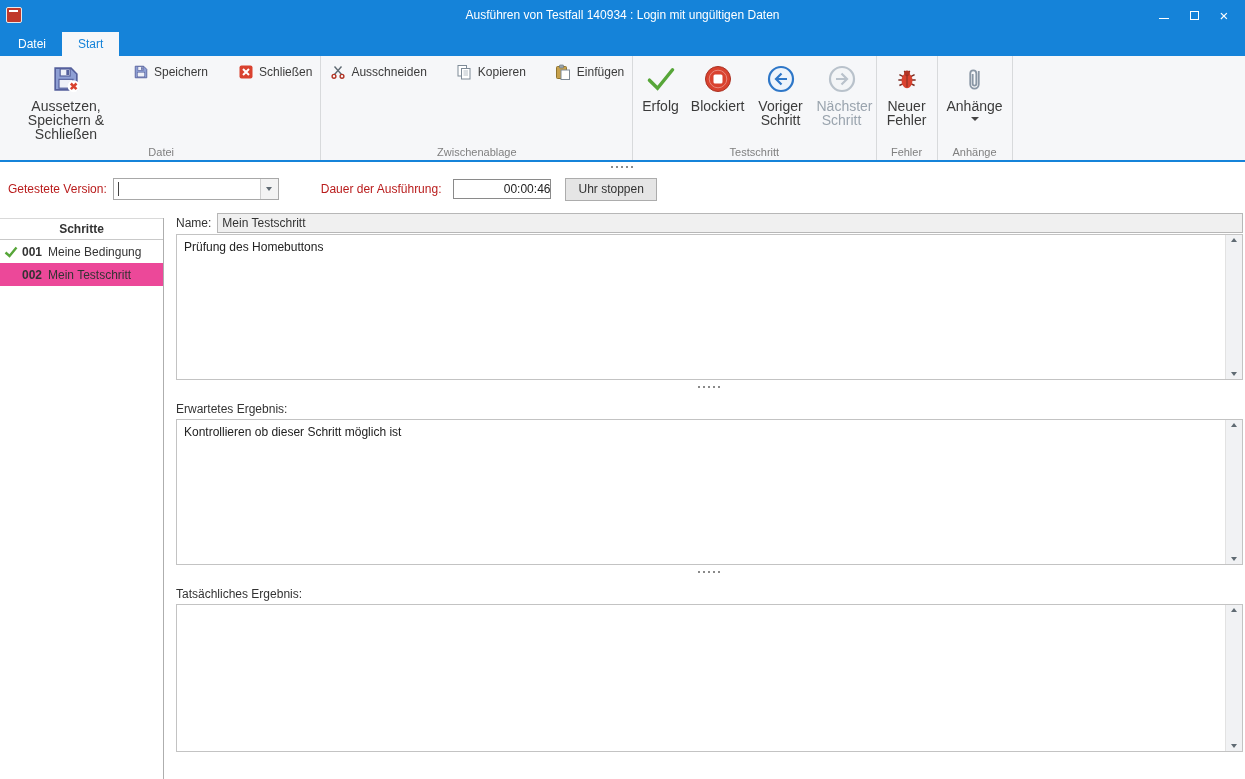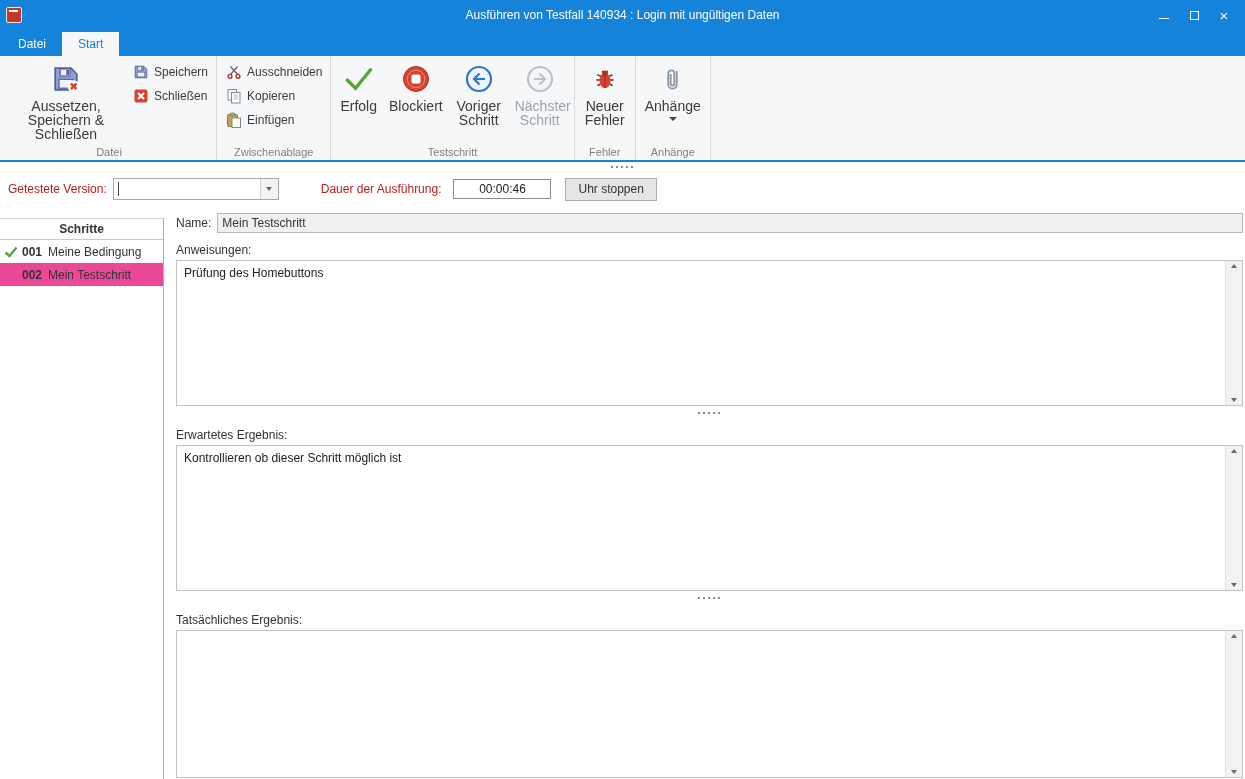--- a/index.html
+++ b/index.html
@@ -20,21 +20,21 @@
   
   .tabrow { height:26px; background:#1583d9; display:flex; align-items:flex-end; padding-left:2px; }
   .tab { padding:5px 16px; color:#fff; font-size:12px; cursor:default; }
   .tab.active { background:#f6f7f9; color:#1583d9; }
 
   
   .ribbon { height:106px; background:#f6f7f9; border-bottom:2px solid #1583d9; display:flex; align-items:stretch; padding-left:2px; }
   .rgroup { position:relative; border-right:1px solid #d8dadc; padding:2px 3px 16px; display:flex; align-items:flex-start; }
   .rgroup-label { position:absolute; left:0; right:0; bottom:2px; text-align:center; font-size:11px; color:#7f7f7f; }
   .row { display:flex; align-items:flex-start; }
-  .vstack { display:flex; flex-direction:column; gap:2px; padding-top:3px; }
+  .vstack { display:flex; flex-direction:row; gap:19px; padding-top:3px; }
   .bigbtn { display:flex; flex-direction:column; align-items:center; padding:3px 6px; font-size:14px; color:#3b3b3b; text-align:center; cursor:default; }
   .bigbtn .icon-wrap { height:36px; display:flex; align-items:center; justify-content:center; margin-bottom:2px; }
   .bigbtn .lbl { line-height:14px; }
   .smallbtn { display:flex; align-items:center; gap:5px; padding:3px 5px; font-size:12px; color:#3b3b3b; white-space:nowrap; cursor:default; }
   .sicon { width:17px; display:flex; align-items:center; justify-content:center; }
   .disabled { color:#9aa4ae; }
   .dd-arrow { width:0; height:0; border-left:4px solid transparent; border-right:4px solid transparent; border-top:4px solid #444; margin-top:4px; }
 
   
   .grip-row { height:10px; display:flex; align-items:center; justify-content:center; background:#fff; }
@@ -43,21 +43,21 @@
 
   
   .toolbar { height:34px; display:flex; align-items:center; padding:0 8px; background:#fff; }
   .toolbar label { color:#b91c1c; }
   .combo { width:166px; height:22px; background:#fff; border:1px solid #a8a8a8; display:flex; margin-left:6px; position:relative; }
   .caret { position:absolute; left:4px; top:3px; bottom:3px; width:1px; background:#444; }
   .combo-text { flex:1; }
   .combo-btn { width:18px; border-left:1px solid #cfcfcf; background:#f3f3f3; display:flex; align-items:center; justify-content:center; }
   .tri-down-s { width:0; height:0; border-left:3.5px solid transparent; border-right:3.5px solid transparent; border-top:4.5px solid #5f6a72; }
   .dur-label { margin-left:42px; }
-  .duration-input { width:98px; height:20px; border:1px solid #8a8a8a; text-align:center; font:12px "Liberation Sans",sans-serif; margin-left:12px; color:#222; }
+  .duration-input { width:98px; height:20px; border:1px solid #8a8a8a; text-align:right; font:12px "Liberation Sans",sans-serif; margin-left:12px; color:#222; }
   .stop-btn { margin-left:14px; height:23px; padding:0 12px; background:#e5e5e5; border:1px solid #acacac; font:12px "Liberation Sans",sans-serif; color:#333; cursor:default; }
 
   
   .content { display:flex; height:573px; }
   .steps-panel { width:164px; border-right:1px solid #aeaeae; background:#fff;margin-top:12px; }
   .steps-header { height:22px; line-height:21px; text-align:center; font-weight:bold; border-top:1px solid #d9d9d9; border-bottom:1px solid #c9c9c9; }
   .step-row { height:23px; display:flex; align-items:center; padding-left:4px; cursor:default; }
   .step-row.selected { background:#ec4899; }
   .step-check { width:18px; display:flex; align-items:center; }
   .step-num { font-weight:bold; margin-right:6px; }
@@ -293,21 +293,20 @@
     </div>
   </div>
 
   <div class="form">
 
     <div class="name-row">
       <label>Name:</label>
       <input class="name-input" readonly="" value="Mein Testschritt" style="">
     </div>
 
-    <div class="field-label">Anweisungen:</div>
     <div class="box box1">
       <textarea style="">Prüfung des Homebuttons</textarea>
       <div class="vscroll">
         <div class="tri-up"></div>
         <div class="tri-down"></div>
       </div>
     </div>
 
     <div class="splitter">
       <div class="dots-wrap">

